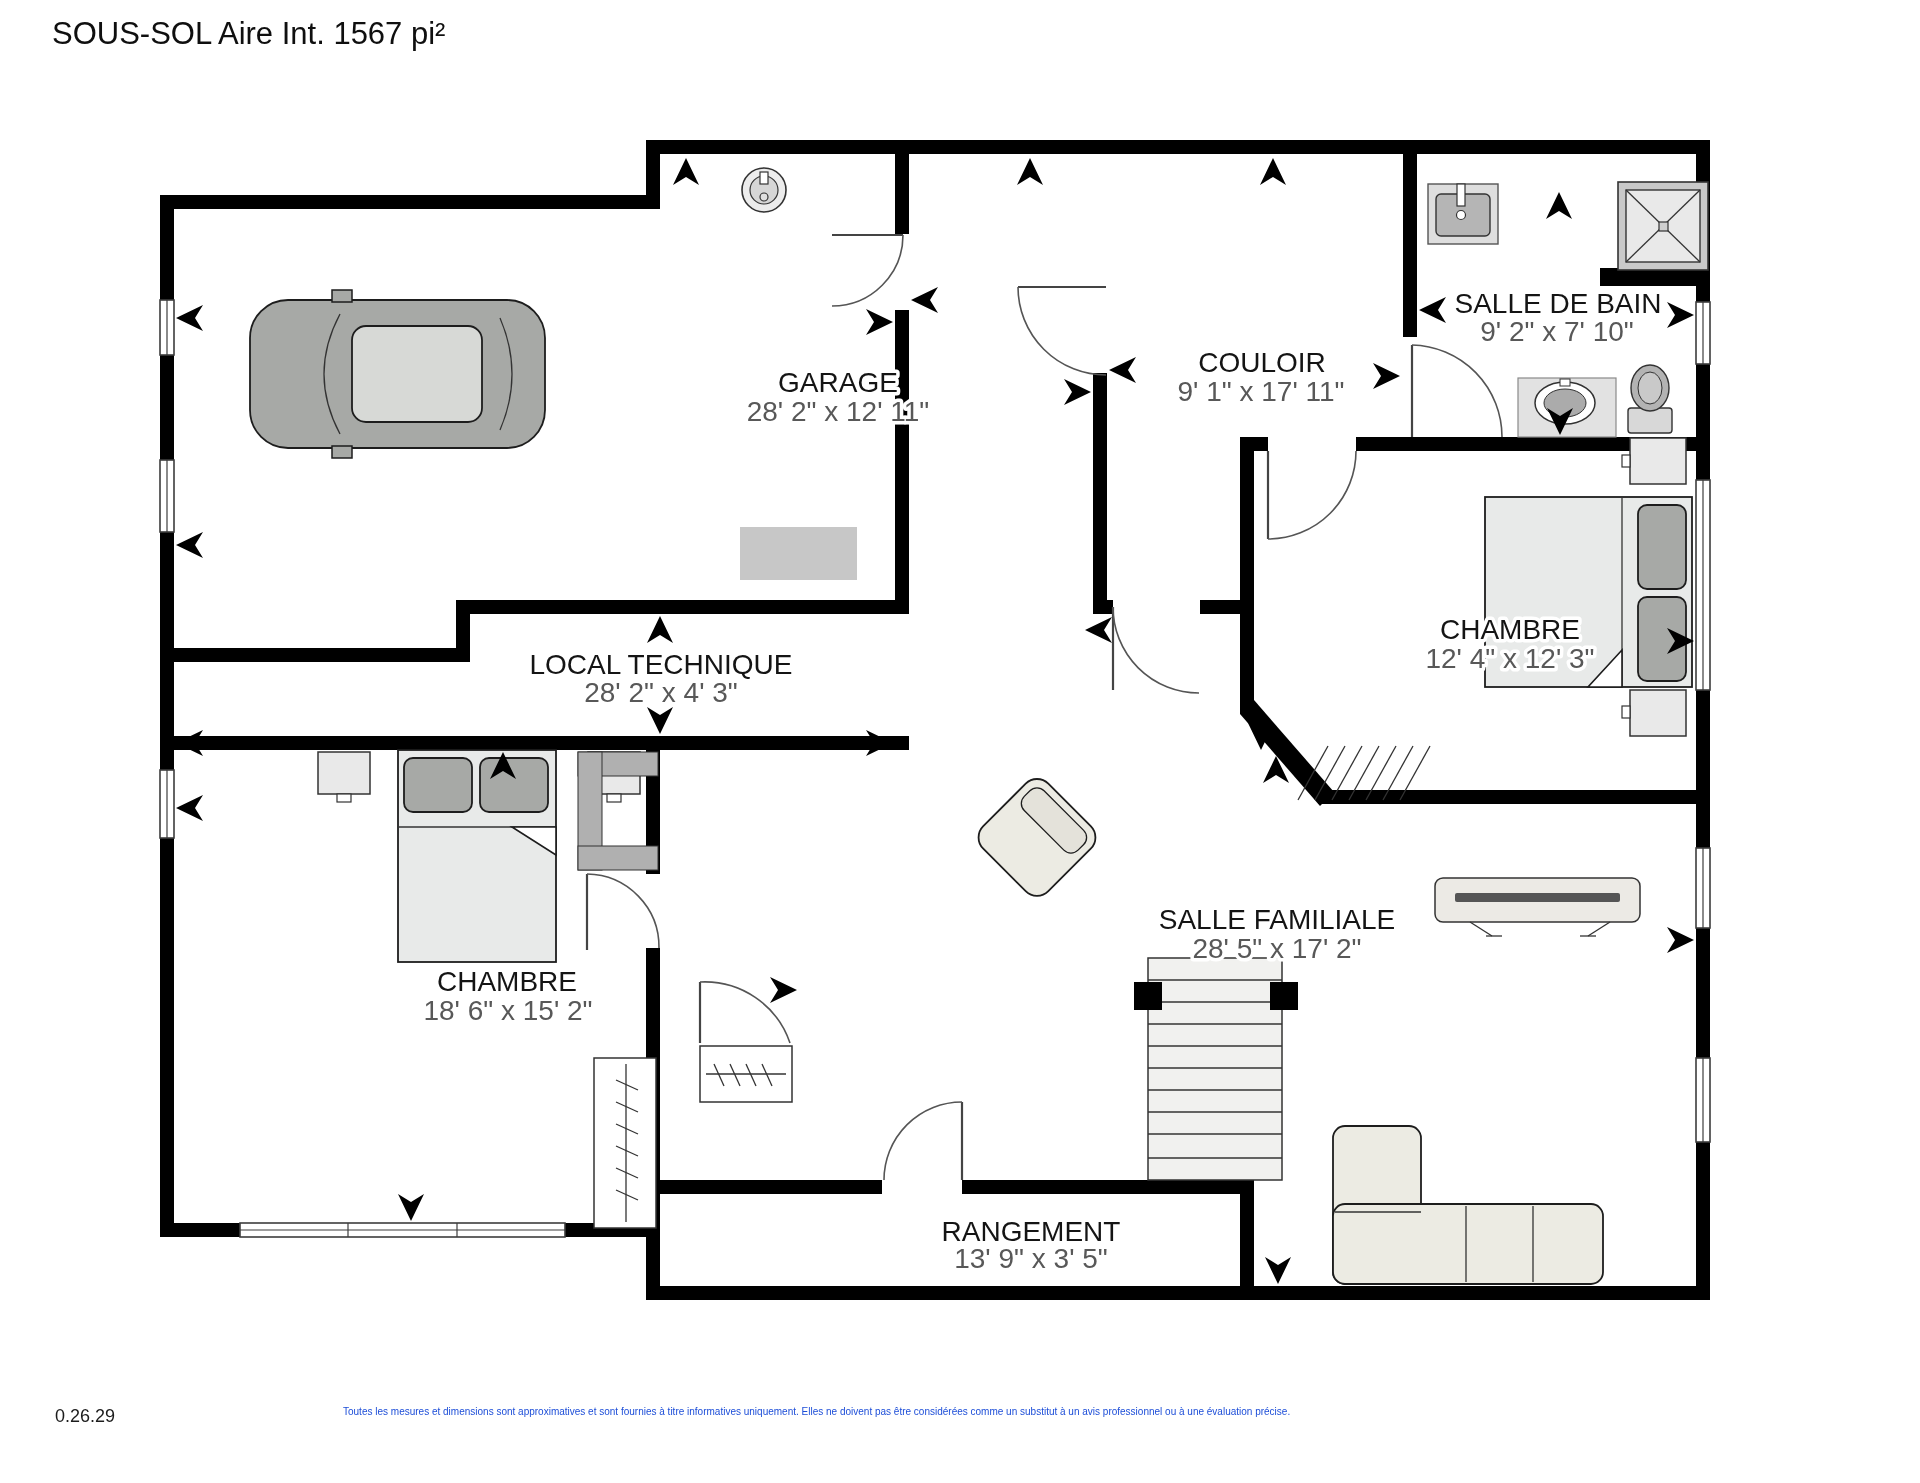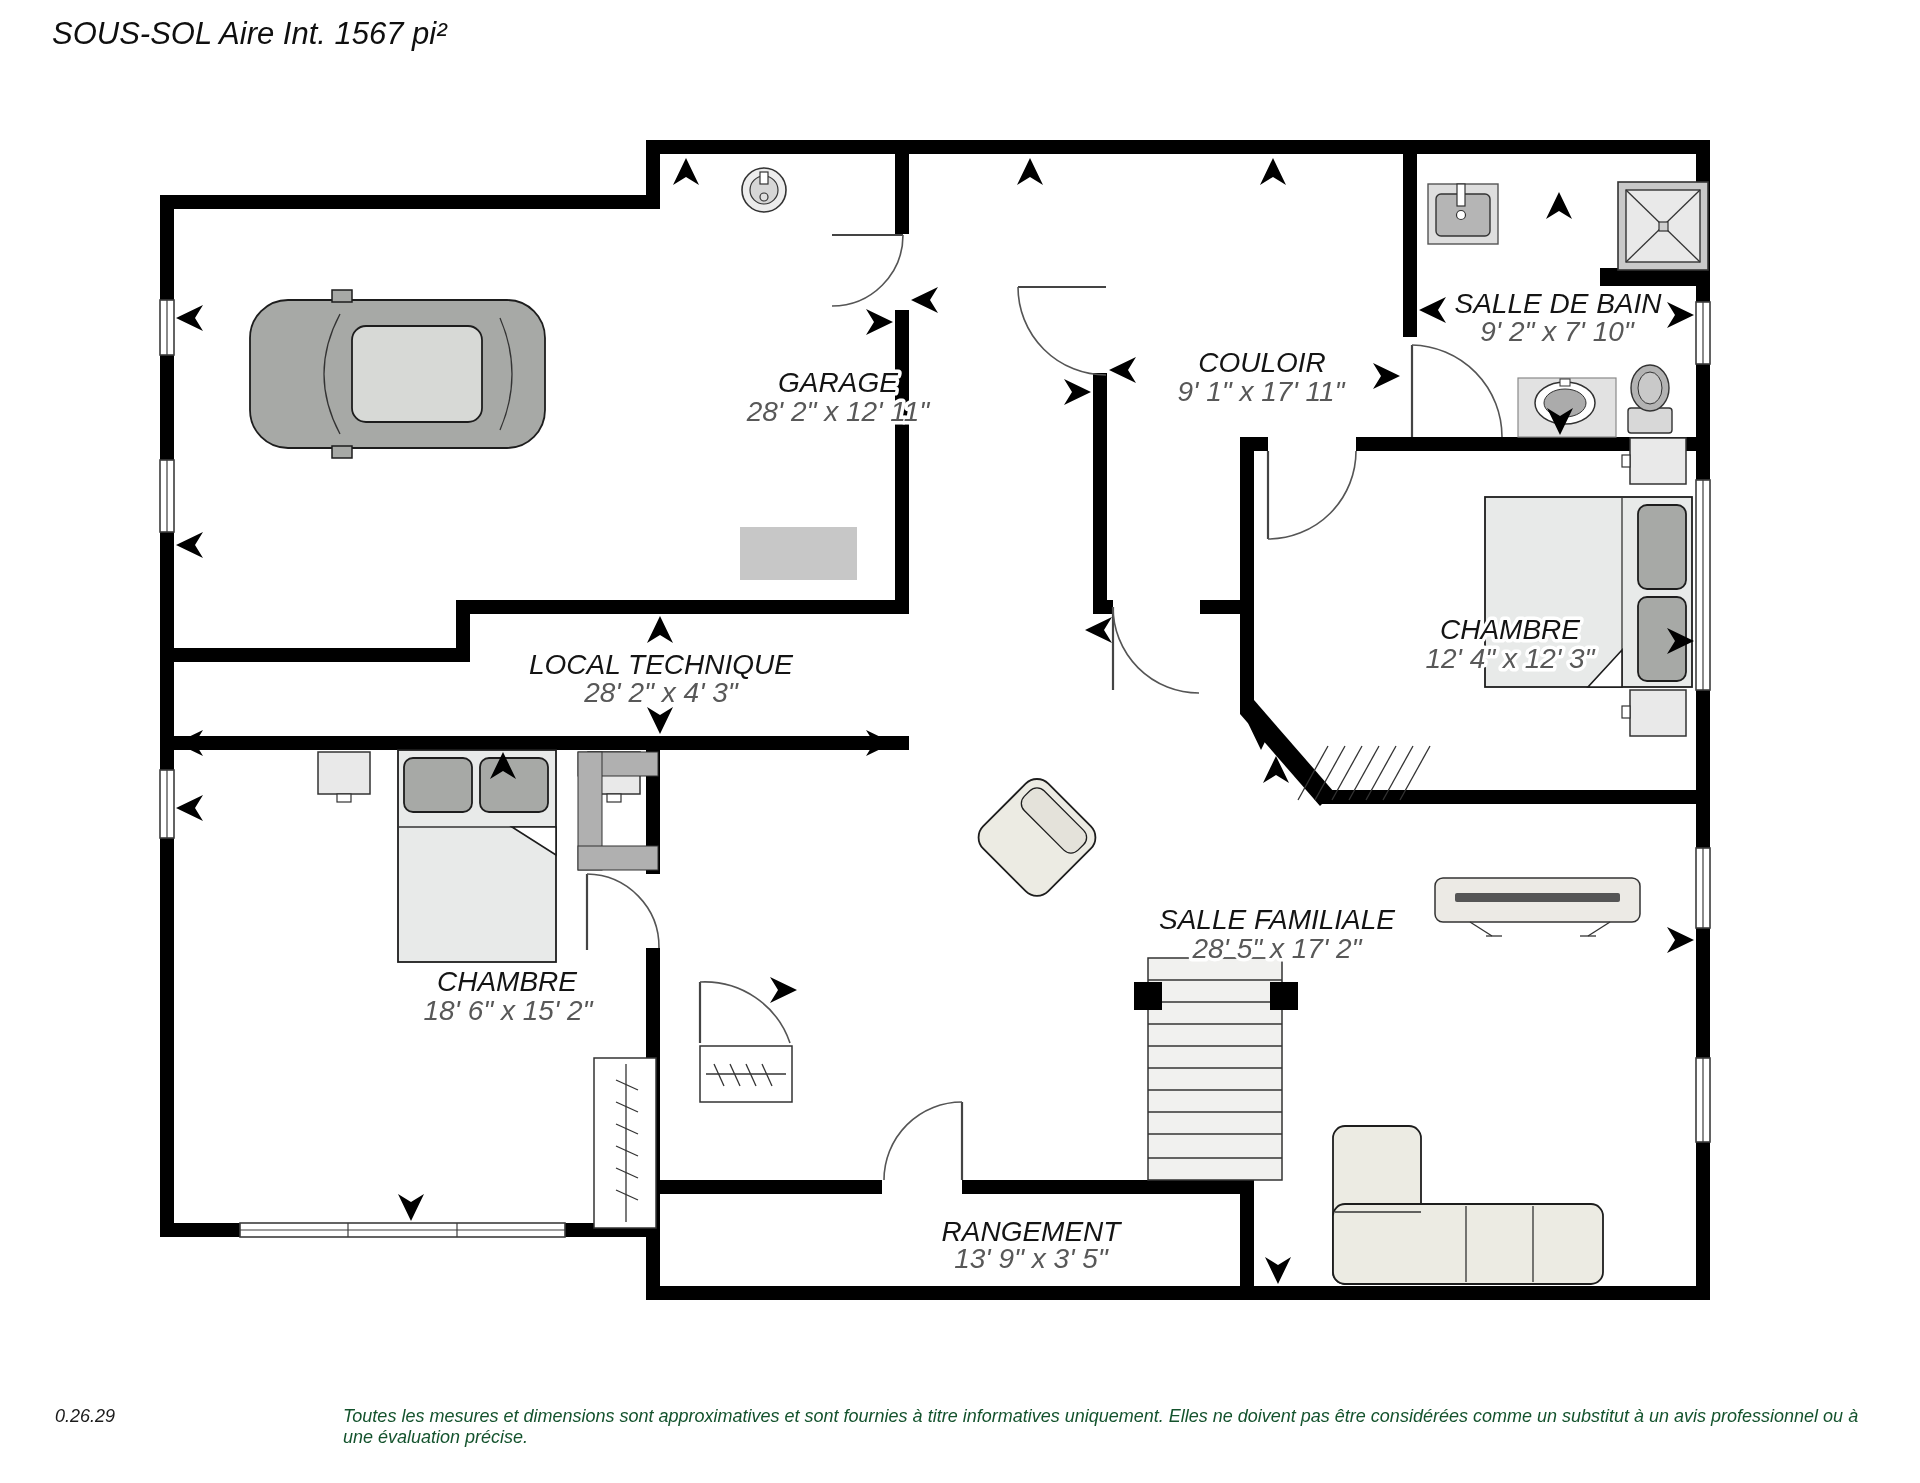--- a/index.html
+++ b/index.html
@@ -1,20 +1,20 @@
 <!DOCTYPE html>
 <html><head>
 <meta charset="utf-8">
 <style>
   html,body{margin:0;padding:0;background:#fff;}
   .stage{position:relative;width:1920px;height:1483px;background:#ffffff;overflow:hidden;
-         font-family:"Liberation Sans",sans-serif;font-style:italic;}
+         font-family:"Liberation Sans",sans-serif;}
   .title{position:absolute;left:52px;top:16px;font-size:31px;color:#0f0f0f;}
   .footer-version{position:absolute;left:55px;top:1406px;font-size:18px;color:#1c1c1c;}
-  .footer-disclaimer{position:absolute;left:343px;top:1406px;width:1540px;font-size:18px;color:#14532d;}
+  .footer-disclaimer{position:absolute;left:343px;top:1406px;width:1540px;font-size:10px;color:#1d4ed8;}
   svg{position:absolute;left:0;top:0;}
   svg text{font-family:"Liberation Sans",sans-serif;}
   .room-name{font-size:28px;fill:#141414;paint-order:stroke;stroke:#ffffff;stroke-width:7px;
              stroke-linejoin:round;text-anchor:middle;}
   .room-dims{font-size:28px;fill:#585858;paint-order:stroke;stroke:#ffffff;stroke-width:7px;
              stroke-linejoin:round;text-anchor:middle;}
   .wall{fill:#000000;}
   .door{fill:none;stroke:#555;stroke-width:1.6px;}
   .leaf{stroke:#444;stroke-width:2.2px;}
   .win{fill:#ffffff;stroke:#3d3d3d;stroke-width:1.6px;}

